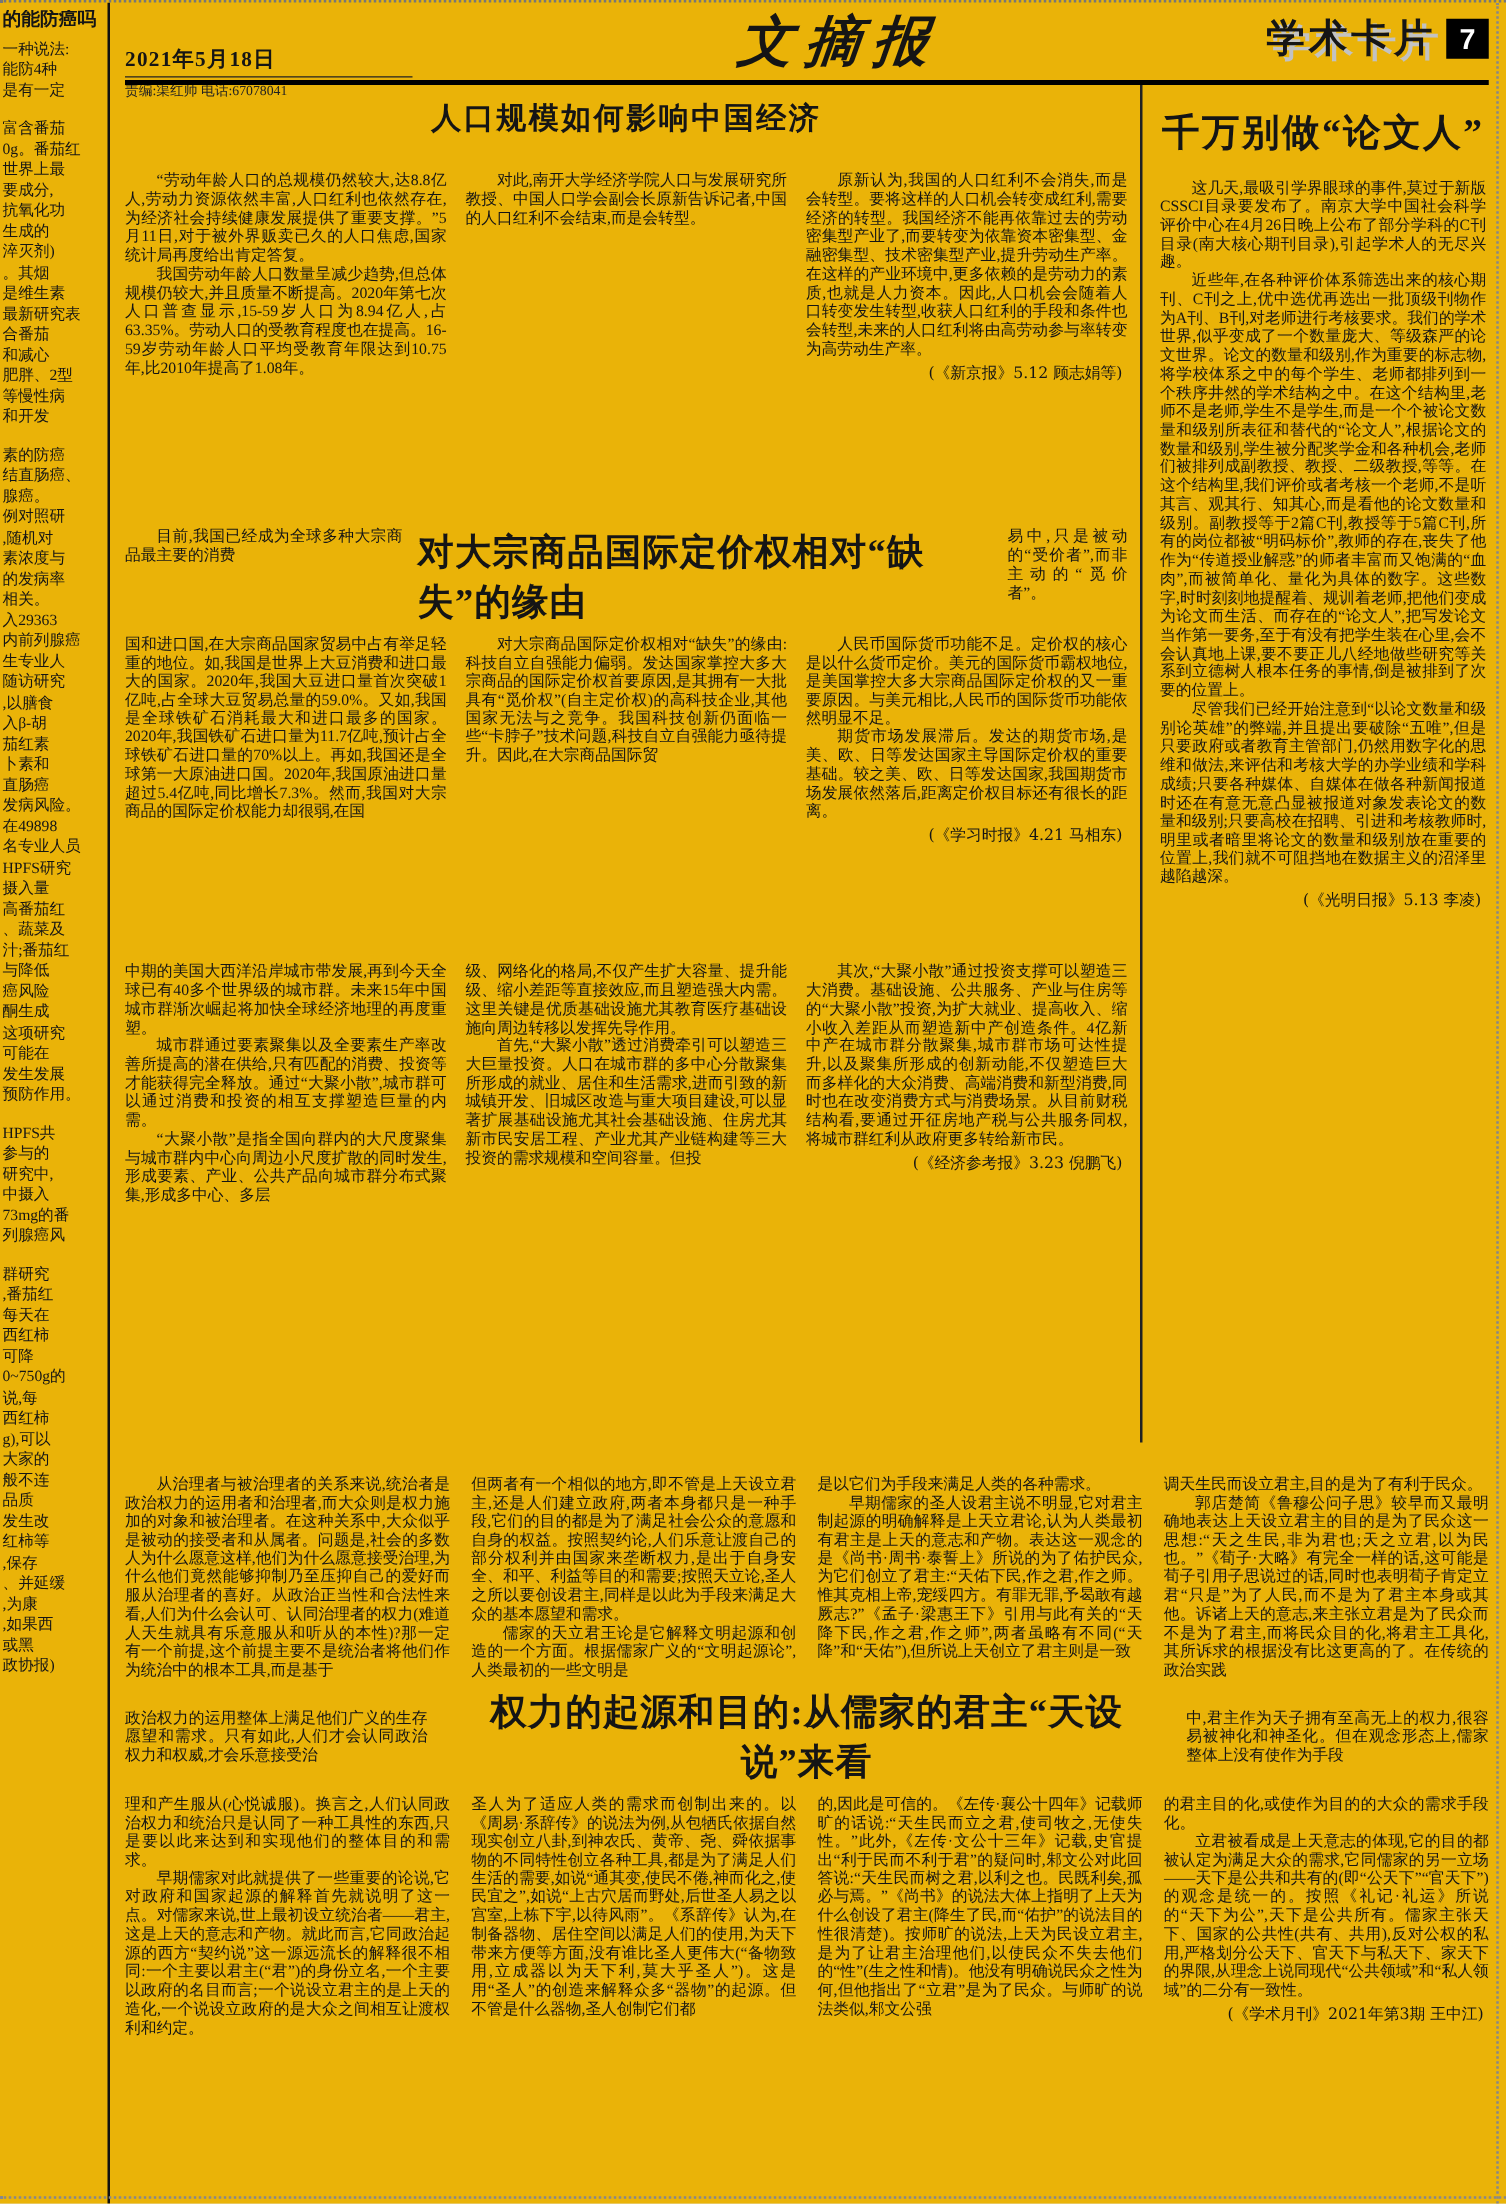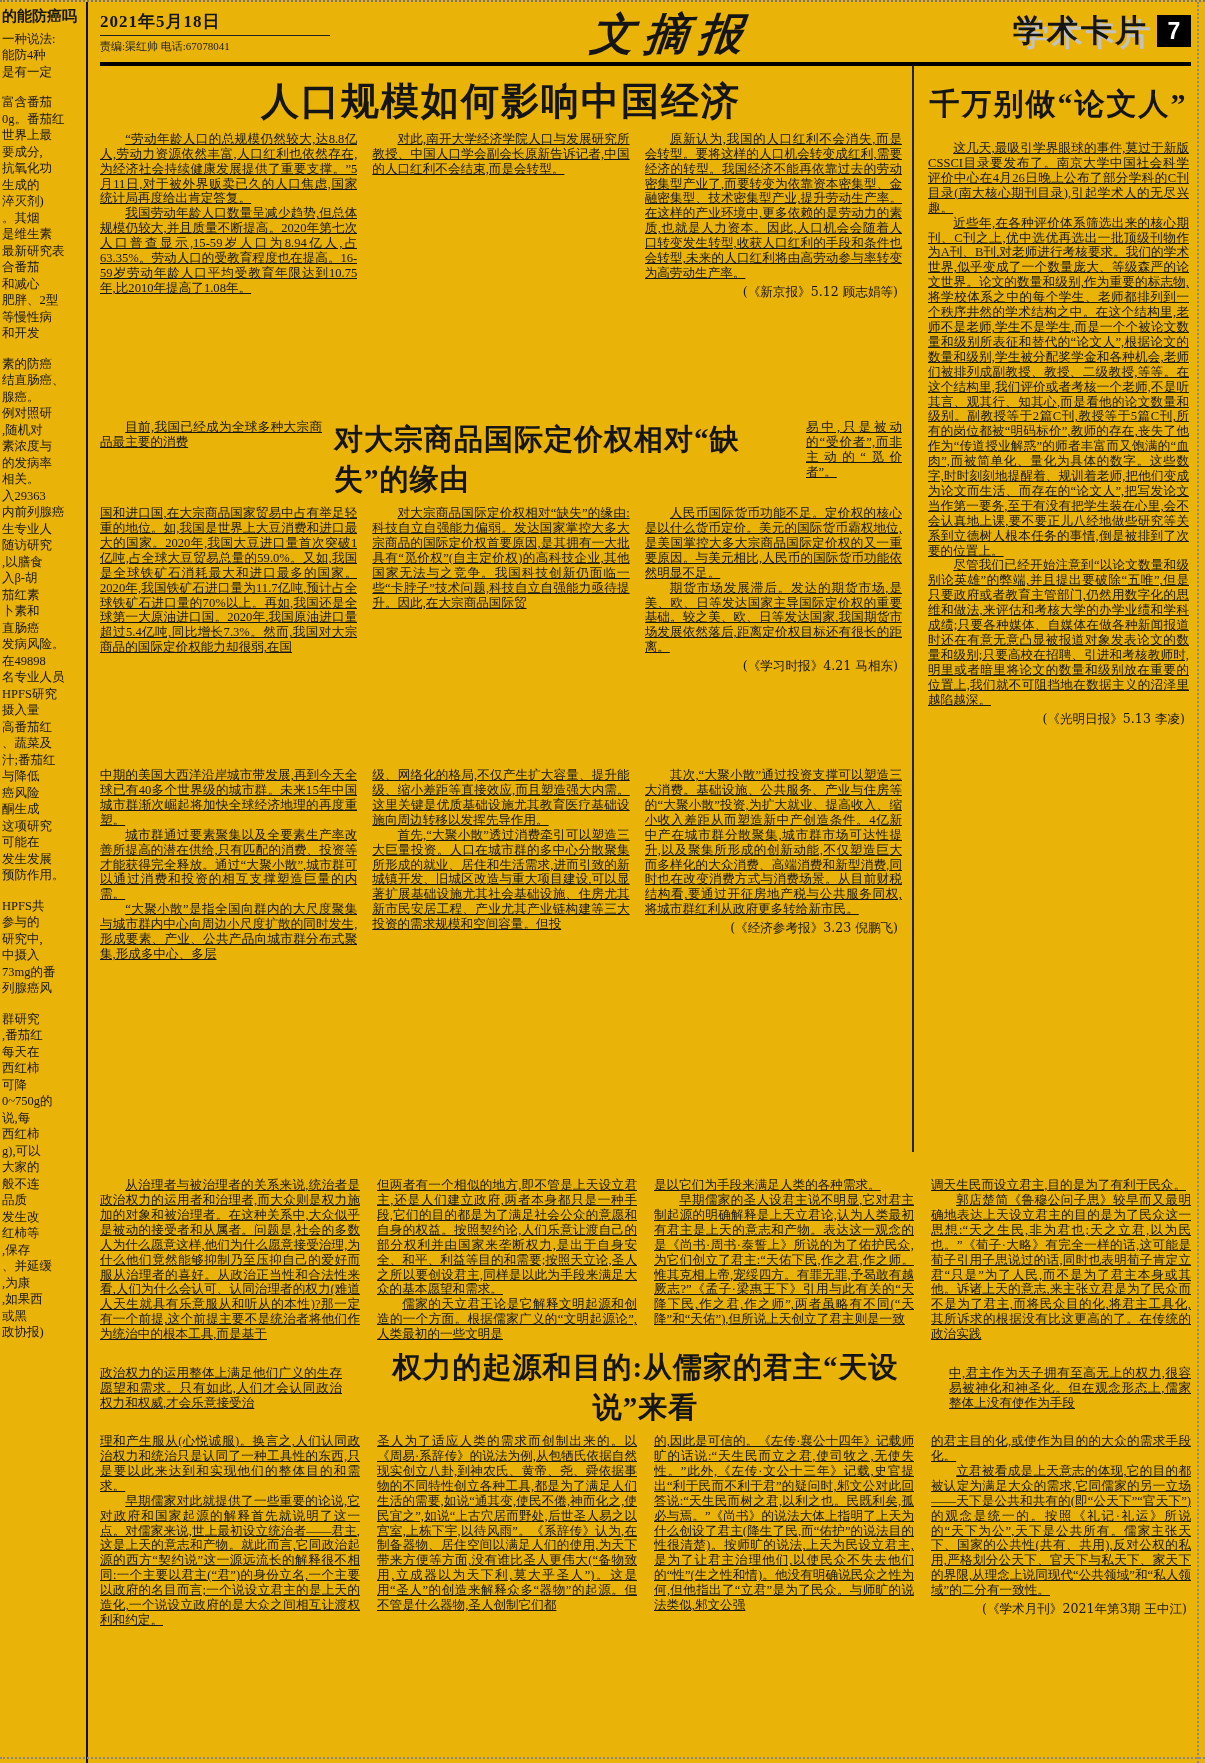--- a/index.html
+++ b/index.html
@@ -13,21 +13,21 @@
   .strip{width:88px;box-sizing:border-box;border-right:2px solid #111;padding:6px 4px 4px 2px;
          overflow:hidden;flex:0 0 auto;}
   .strip .frag{font-size:12.5px;line-height:16.5px;white-space:nowrap;overflow:hidden;}
   .strip .frag:first-child{font-size:15px;font-weight:bold;margin-bottom:6px;}
   .strip .gap{height:14px;}
 
   .main{flex:1;padding:8px 14px 0 12px;box-sizing:border-box;display:flex;flex-direction:column;}
 
   
   .hdr{display:flex;align-items:flex-start;height:50px;}
-  .hdr-left{width:230px;}
+  .hdr-left{width:230px;margin-top:26px;}
   .date{font-size:17px;font-weight:bold;letter-spacing:1px;border-bottom:1px solid #222;padding-bottom:2px;}
   .editor{font-size:11px;margin-top:3px;color:#222;}
   .masthead{flex:1;text-align:center;font-size:44px;font-weight:bold;font-style:italic;
             font-family:"DejaVu Serif",serif;letter-spacing:10px;line-height:48px;transform:skewX(-6deg);}
   .hdr-right{display:flex;align-items:center;gap:8px;}
   .section-badge{font-size:31px;font-weight:900;letter-spacing:3px;
                  font-family:"Liberation Sans","DejaVu Sans",sans-serif;
                  text-shadow:5px 4px 0 #c2c2c2;}
   .pagebox{width:34px;height:32px;background:#000;color:#fff;font-weight:bold;font-size:23px;
            display:flex;align-items:center;justify-content:center;
@@ -36,27 +36,27 @@
 
   
   .content-row{display:flex;flex:0 0 auto;}
   .left-articles{width:802px;flex:0 0 auto;}
   .right-col{flex:1;border-left:2px solid #222;margin-left:10px;padding:14px 2px 0 14px;height:1086px;
              box-sizing:border-box;overflow:hidden;}
 
   .article{overflow:hidden;}
   .a-title{font-weight:900;text-align:center;letter-spacing:2px;line-height:1.15;margin:0;}
   .a1{height:346px;padding-top:14px;box-sizing:border-box;}
-  .a1 .a-title{font-size:38px;margin-bottom:8px;}
+  .a1 .a-title{font-size:24px;margin-bottom:28px;}
   .a2{height:350px;box-sizing:border-box;padding-top:8px;}
   .a3{height:386px;box-sizing:border-box;padding-top:6px;}
 
   .cols{display:flex;gap:15px;}
   .col{flex:1;overflow:hidden;}
-  p{margin:0;font-size:12.6px;line-height:14.9px;text-align:justify;text-indent:2em;text-decoration:underline;}
+  p{margin:0;font-size:12.6px;line-height:14.9px;text-align:justify;text-indent:2em;}
   p.cont{text-indent:0;}
   .src{font-size:12.6px;line-height:15px;text-align:right;padding-right:4px;margin-top:3px;
        font-family:"DejaVu Serif",serif;}
 
   .a-head{display:flex;gap:12px;margin-bottom:6px;align-items:stretch;}
   .a-head .intro{width:222px;flex:0 0 auto;}
   .a-head .intro p{font-size:12.6px;}
   .a-head h2{flex:1;align-self:center;font-weight:900;margin:0;letter-spacing:1px;}
   .a2 .a-head h2{font-size:29px;}
   .a3 .a-head h2{font-size:33px;}

